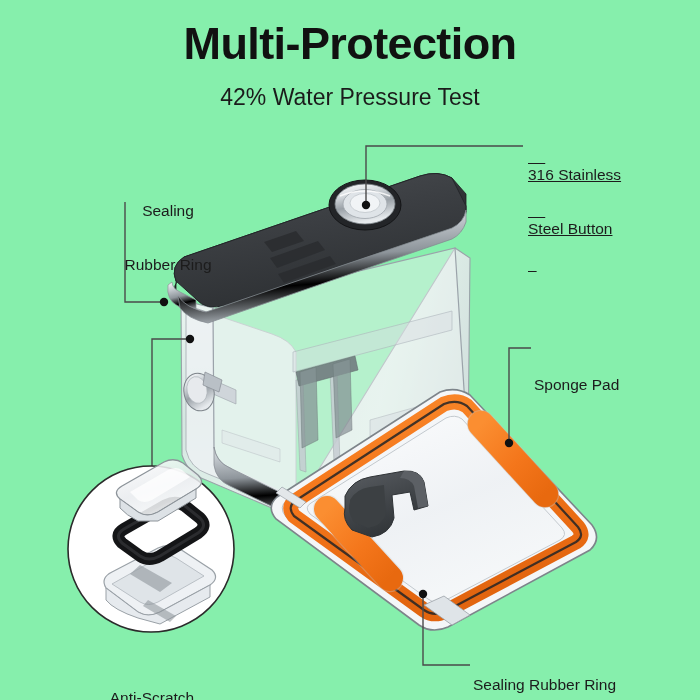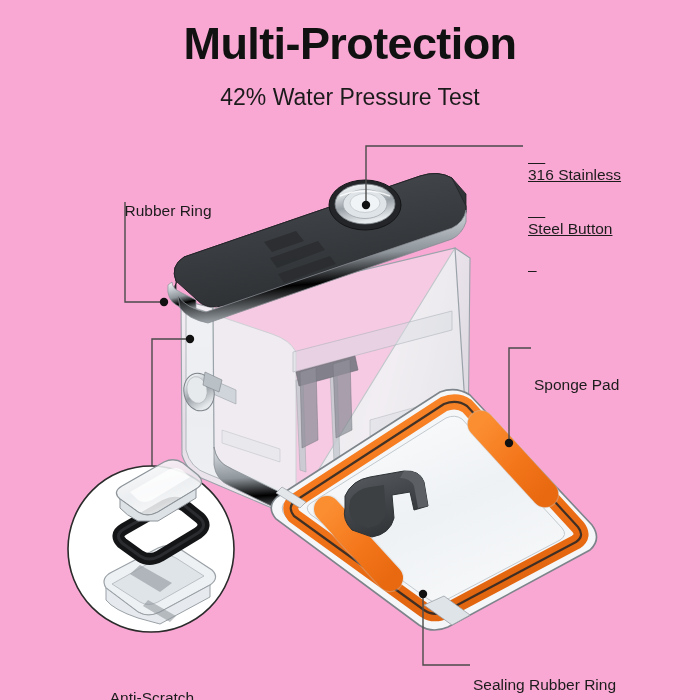--- a/index.html
+++ b/index.html
@@ -11,21 +11,21 @@
     width: 700px;
     height: 700px;
     overflow: hidden;
     font-family: "Liberation Sans", sans-serif;
     color: #1a1a1a;
   }
   #page {
     position: relative;
     width: 700px;
     height: 700px;
-    background: #f9a8d4;
+    background: #86efac;
   }
   #scene {
     position: absolute;
     left: 0;
     top: 0;
     width: 700px;
     height: 700px;
   }
   .txt {
     position: absolute;
@@ -284,20 +284,21 @@
 
   <div class="txt" id="title">Multi-Protection</div>
   <div class="txt" id="subtitle">42% Water Pressure Test</div>
 
   <div class="txt callout" id="cal-button">
     <div>316 Stainless</div>
     <div>Steel Button</div>
   </div>
 
   <div class="txt callout" id="cal-sealing">
+    <div>Sealing</div>
     <div>Rubber Ring</div>
   </div>
 
   <div class="txt callout" id="cal-sponge">
     <div>Sponge Pad</div>
   </div>
 
   <div class="txt callout" id="cal-backpack">
     <div>Sealing Rubber Ring</div>
     

